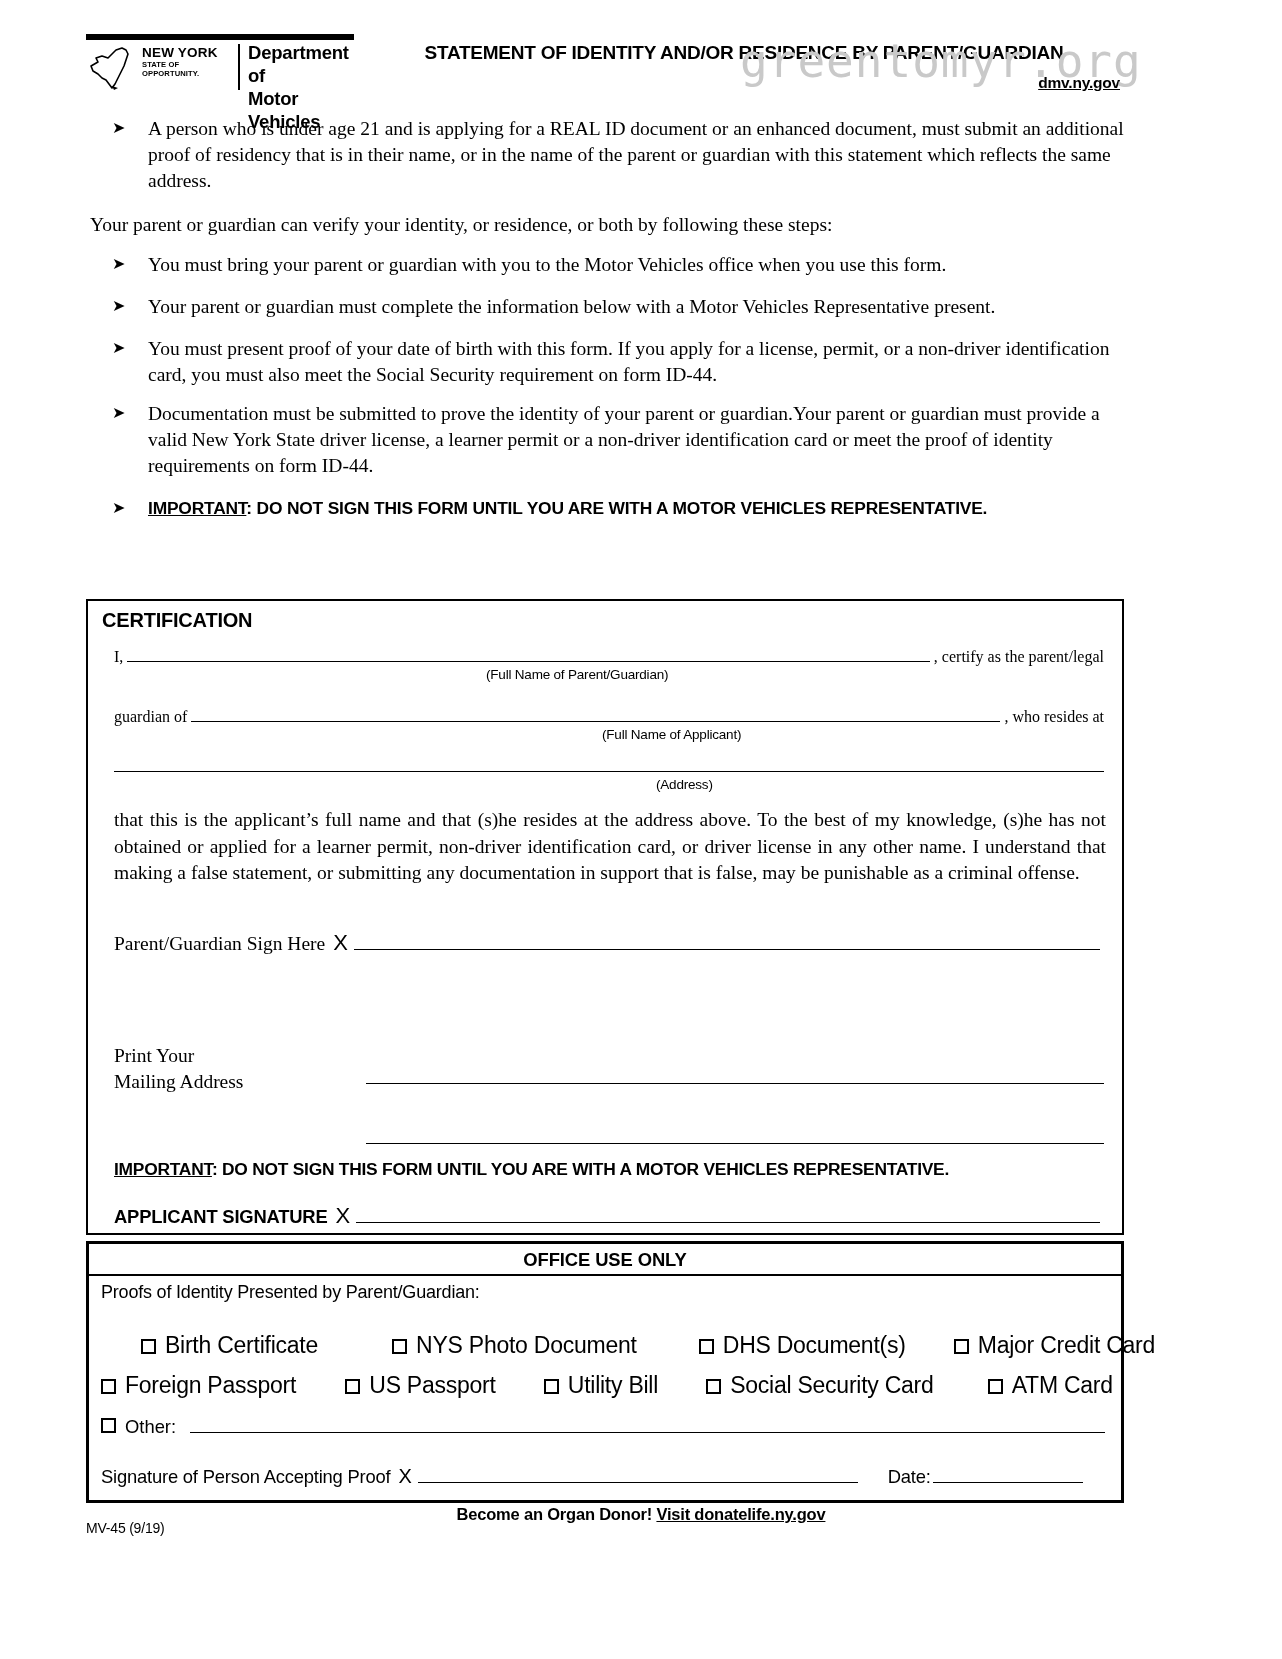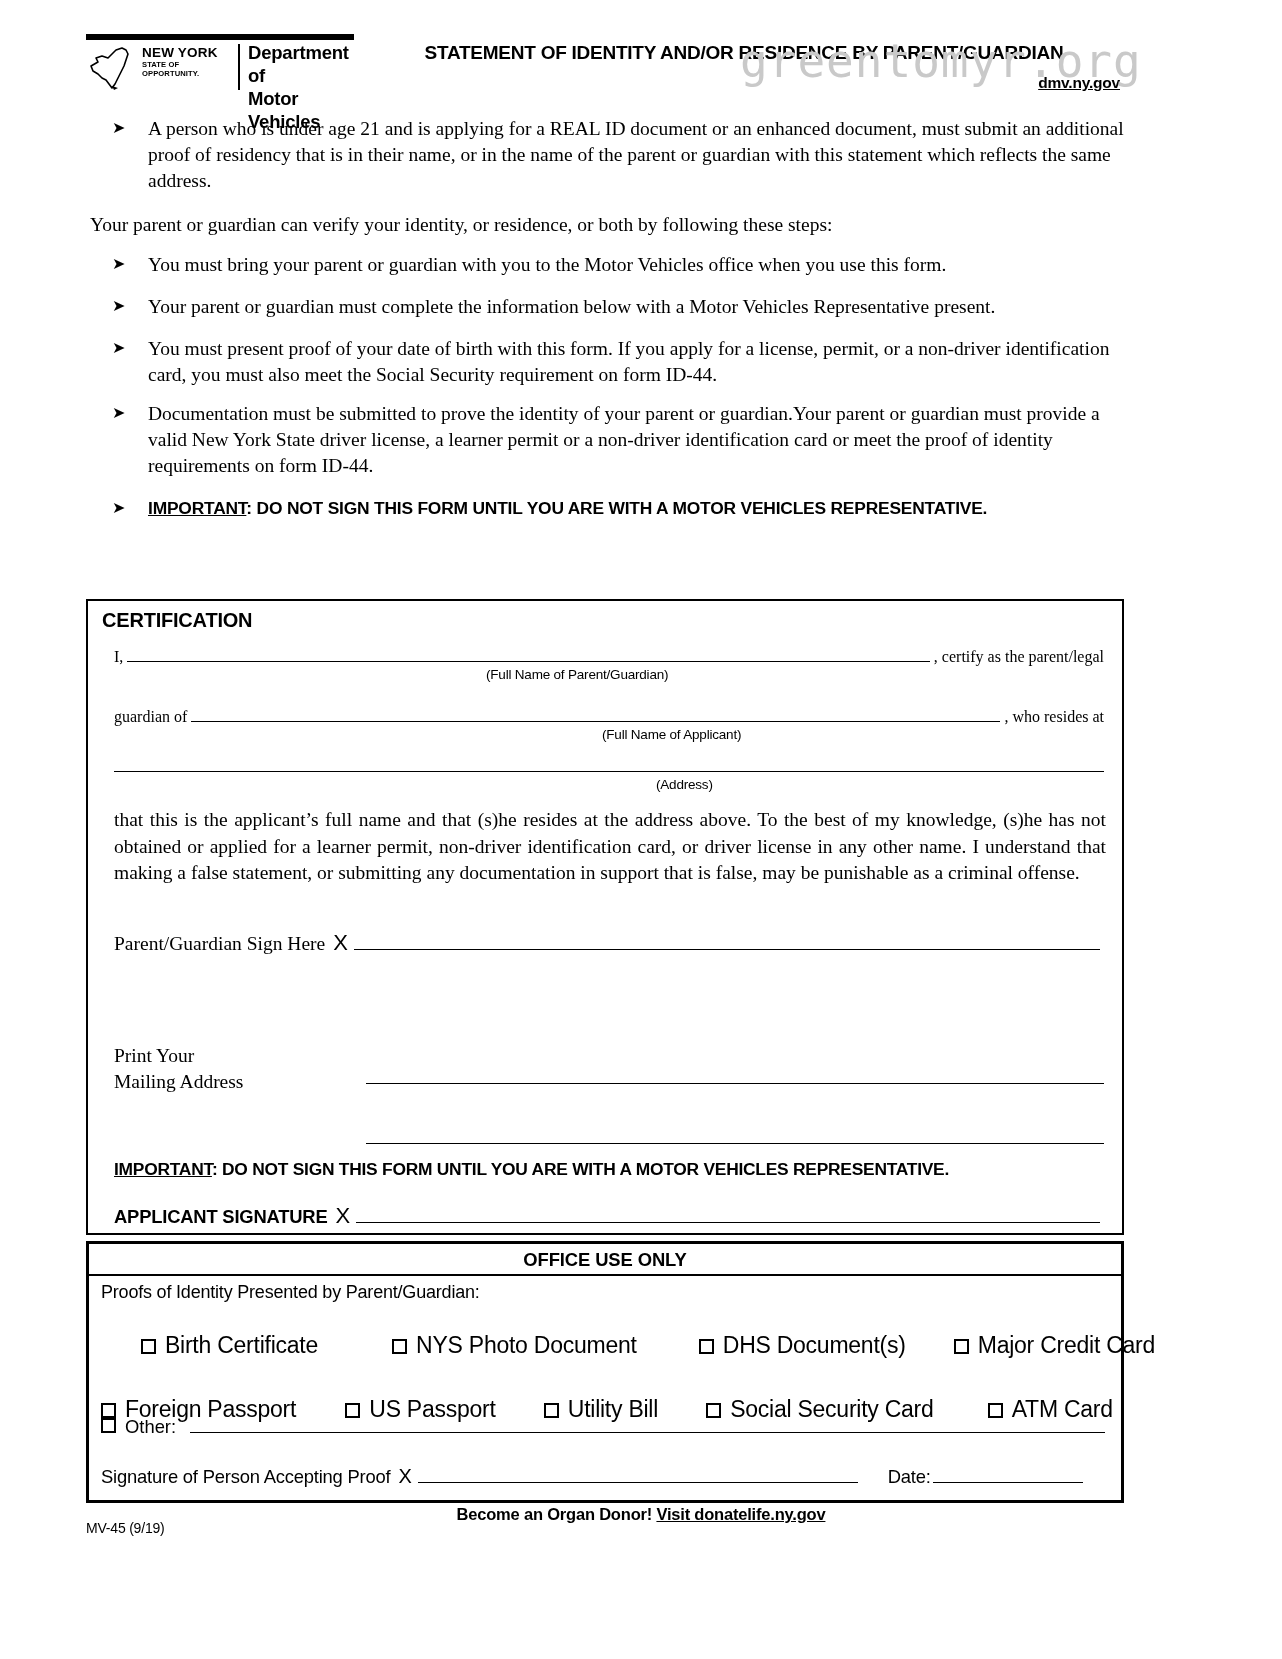--- a/index.html
+++ b/index.html
@@ -499,21 +499,21 @@
       <span class="cbitem"><span class="cb"></span><span>Birth Certificate</span></span>
       <span class="cbitem" style="margin-left:68px;"><span class="cb"></span><span>NYS Photo Document</span></span>
       <span class="cbitem" style="margin-left:56px;"><span class="cb"></span><span>DHS Document(s)</span></span>
       <span class="cbitem" style="margin-left:42px;"><span class="cb"></span><span>Major Credit Card</span></span>
     </div>
 
     <div class="cbrow" style="left:12px; top:128px;">
       <span class="cbitem"><span class="cb"></span><span>Foreign Passport</span></span>
       <span class="cbitem" style="margin-left:43px;"><span class="cb"></span><span>US Passport</span></span>
       <span class="cbitem" style="margin-left:42px;"><span class="cb"></span><span>Utility Bill</span></span>
-      <span class="cbitem" style="margin-left:42px;margin-top:24px;"><span class="cb"></span><span>Social Security Card</span></span>
+      <span class="cbitem" style="margin-left:42px;"><span class="cb"></span><span>Social Security Card</span></span>
       <span class="cbitem" style="margin-left:48px;"><span class="cb"></span><span>ATM Card</span></span>
     </div>
 
     <div class="other-row">
       <span class="cb"></span>
       <span>Other:</span>
       <span class="line thin" style="margin-left:14px;"></span>
     </div>
 
     <div class="accept-row">

